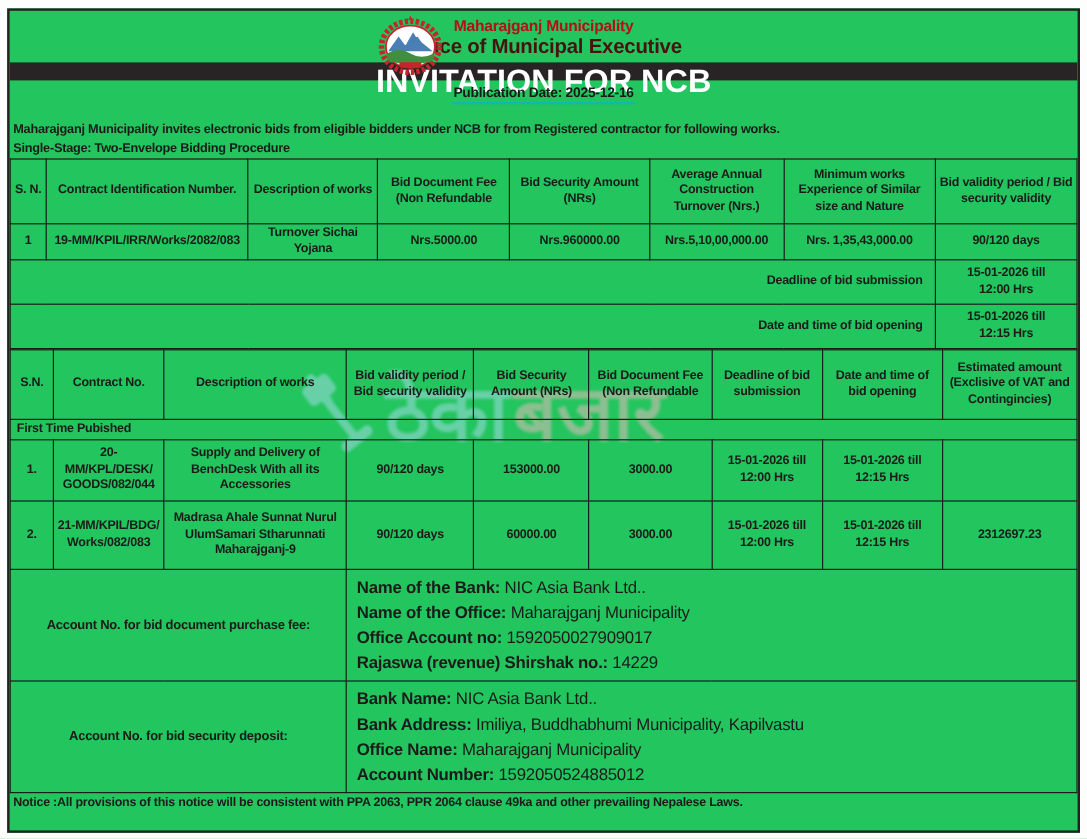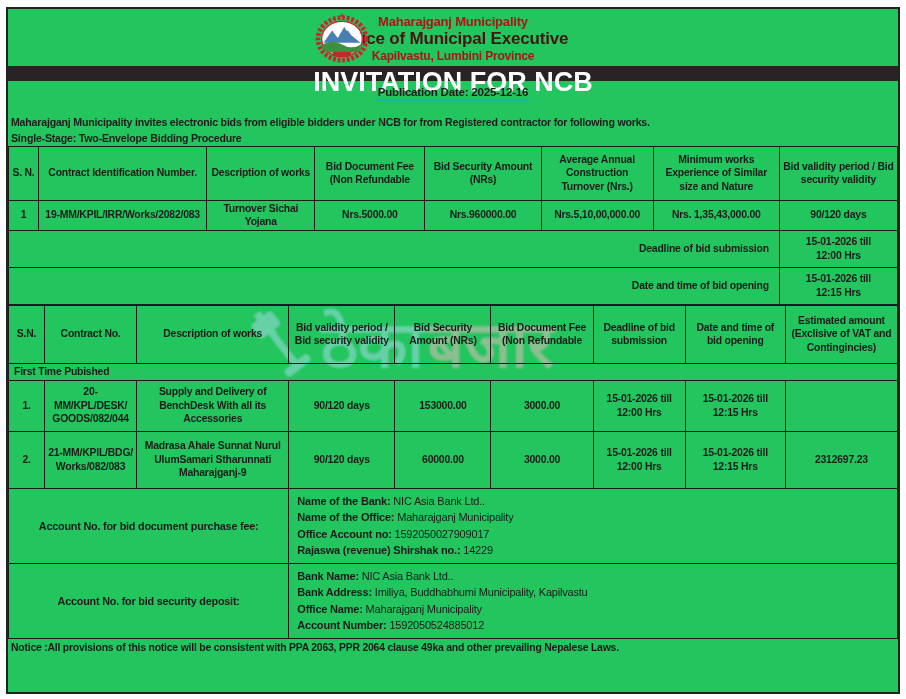--- a/index.html
+++ b/index.html
@@ -51,21 +51,21 @@
   .t1 th { height:54px; }
   .t1 .datarow td { height:23px; }
   .t1 .mergerow td { height:37px; }
   .lbl-right { text-align:right; padding-right:10px; }
   .t2 th { height:58px; }
   .t2 .subhead td { text-align:left; height:17px; padding-left:5px; }
   .t2 .r1 td { height:51px; }
   .t2 .r2 td { height:57px; }
   .bank-label { font-size:10.8px; }
   .bank-cell { text-align:left; padding:4px 3px 4px 8px; }
-  .bank-line { font-size:11px; line-height:1.5; font-weight:400; }
+  .bank-line { font-size:14px; line-height:1.5; font-weight:400; }
   .bank-line b { font-weight:700; }
 
   .notice { font-size:10.4px; font-weight:700; padding:3px 3px 1px; }
   .signature { text-align:right; font-weight:700; font-size:11.5px; padding:4px 7px 2px; }
 </style>
 </head>
 <body>
 
 <div class="page">
 
@@ -89,21 +89,20 @@
         <ellipse cx="30" cy="28" rx="26" ry="23" fill="none" stroke="#c8242b" stroke-width="5" stroke-dasharray="3 2"></ellipse>
         <ellipse cx="30" cy="28" rx="22" ry="19" fill="#ffffff" stroke="#c8242b" stroke-width="1.5"></ellipse>
         <path d="M10 32 L20 18 L26 26 L33 14 L40 24 L50 32 Z" fill="#4a7fb5"></path>
         <path d="M20 18 L23 22 L26 26 M33 14 L36 19" stroke="#ffffff" stroke-width="2" fill="none"></path>
         <path d="M9 34 Q20 28 30 34 Q40 40 51 34 L51 40 Q30 48 9 40 Z" fill="#3e8f3e"></path>
         <rect x="20" y="42" width="20" height="5" rx="2" fill="#c8242b"></rect>
         <path d="M28 4 L32 4 L30 0 Z" fill="#c8242b"></path>
       </svg>
       <div class="hdr-l1">Maharajganj Municipality</div>
       <div class="hdr-l2">Office of Municipal Executive</div>
-      <div class="hdr-l3">Kapilvastu, Lumbini Province</div>
     </div>
 
     <div class="banner">INVITATION FOR NCB</div>
 
     <div class="pubdate">
       <span>Publication Date: 2025-12-16</span>
     </div>
 
     <div class="para">Maharajganj Municipality invites electronic bids from eligible bidders under NCB for from Registered contractor for following works.</div>
     <div class="sect">Single-Stage: Two-Envelope Bidding Procedure</div>

